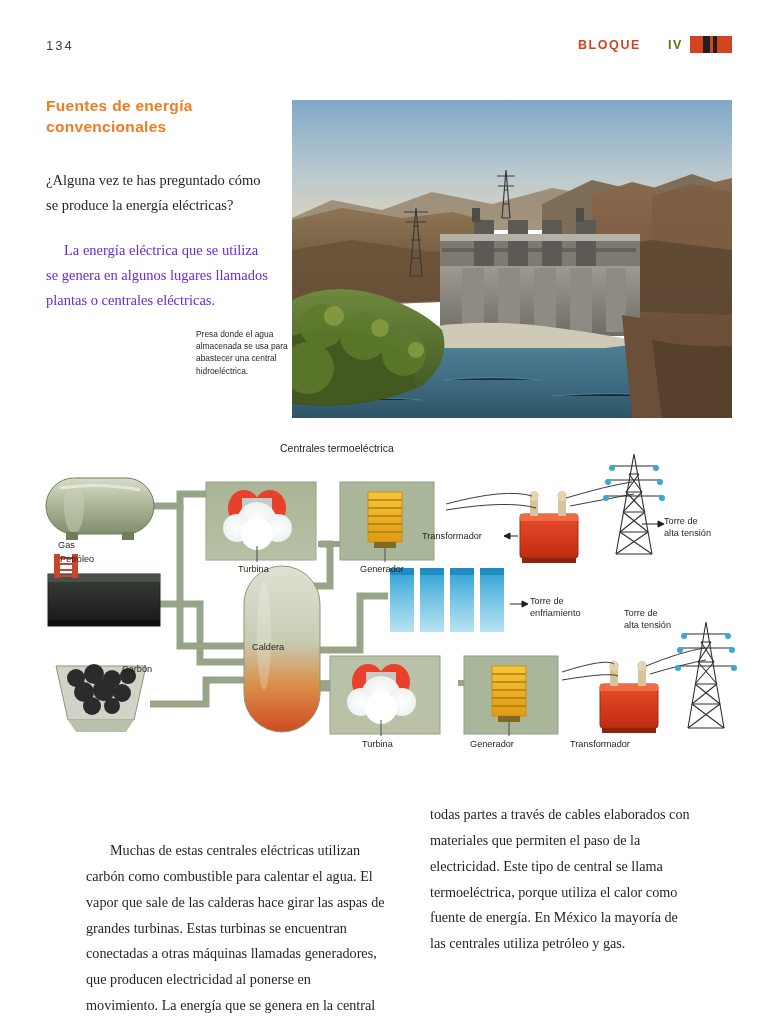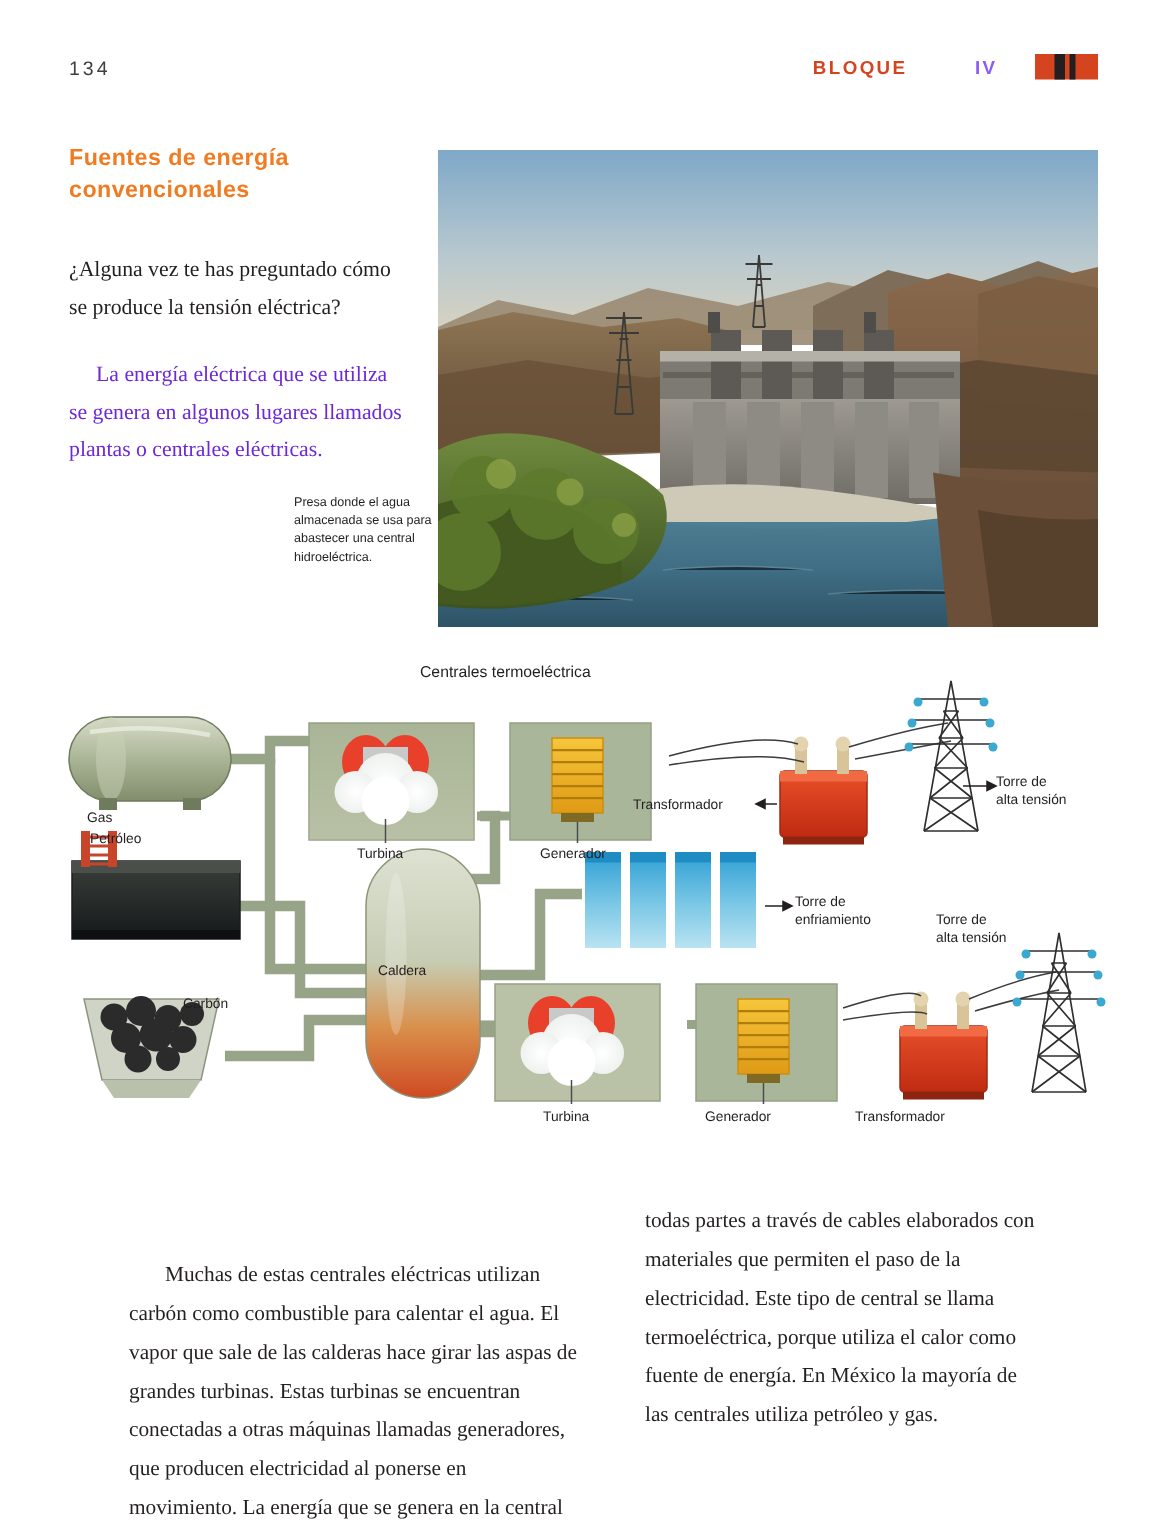--- a/index.html
+++ b/index.html
@@ -25,35 +25,35 @@
     font-size: 13px;
     letter-spacing: 2px;
     color: #404040;
   }
   .bloque-tag {
     position: absolute;
     right: 46px;
     top: 36px;
     display: flex;
     align-items: center;
-    gap: 25px;
+    gap: 7px;
     justify-content: center;
   }
   .bloque-tag .bloque-label {
     font-family: "Liberation Sans", sans-serif;
     font-size: 12.5px;
     letter-spacing: 1.6px;
     color: #d4451f;
     font-weight: bold;
   }
   .bloque-tag .bloque-num {
     font-family: "Liberation Sans", sans-serif;
     font-size: 12.5px;
     letter-spacing: 1.6px;
-    color: #8b5cf6;
+    color: #4d7c0f;
     font-weight: bold;
     padding-left: 20px;
   }
   .bloque-swatch {
     width: 42px;
     height: 17px;
     background: #d4451f;
     position: relative;
   }
   .bloque-swatch .blk {
@@ -174,21 +174,21 @@
 <div class="bloque-tag">
   <span class="bloque-label">BLOQUE</span>
   <span class="bloque-num">IV</span>
   <span class="bloque-swatch">
     <span class="blk"></span>
     <span class="blk2"></span>
   </span>
 </div>
 
 <div class="section-title">Fuentes de energía convencionales</div>
-<div class="intro-p1">¿Alguna vez te has preguntado cómo se produce la tensión eléctrica?</div>
+<div class="intro-p1">¿Alguna vez te has preguntado cómo se produce la energía eléctricas?</div>
 <div class="intro-p2">La energía eléctrica que se utiliza se genera en algunos lugares llamados plantas o centrales eléctricas.</div>
 <div class="photo-caption">Presa donde el agua almacenada se usa para abastecer una central hidroeléctrica.</div>
 
 <div class="photo">
   <svg width="440" height="318" viewBox="0 0 440 318" xmlns="http://www.w3.org/2000/svg">
     <defs>
       <linearGradient id="sky" x1="0" y1="0" x2="0" y2="1">
         <stop offset="0%" stop-color="#7fa8c8"></stop>
         <stop offset="60%" stop-color="#b9c9cf"></stop>
         <stop offset="100%" stop-color="#d7d2c0"></stop>

